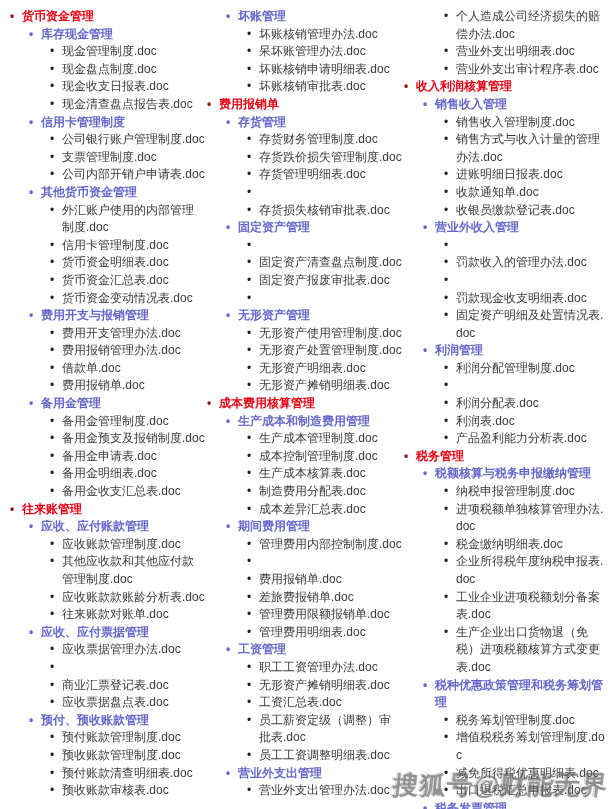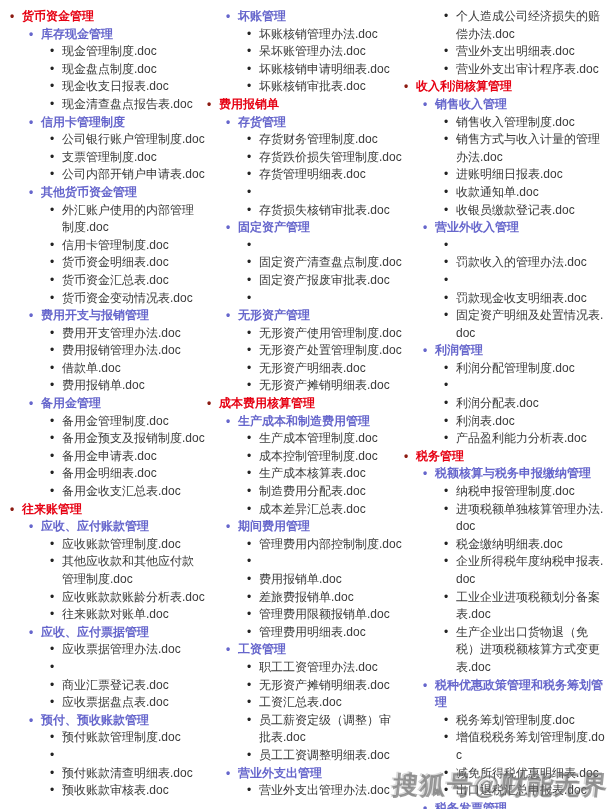--- a/index.html
+++ b/index.html
@@ -212,20 +212,21 @@
       <div class="entry lvl2">
         <span class="bullet">•</span>
         <span class="entry-text">预付、预收账款管理</span>
       </div>
       <div class="entry lvl3">
         <span class="bullet">•</span>
         <span class="entry-text">预付账款管理制度.doc</span>
       </div>
       <div class="entry lvl3">
         <span class="bullet">•</span>
+        <span class="entry-text">预收账款管理制度.doc</span>
       </div>
       <div class="entry lvl3">
         <span class="bullet">•</span>
         <span class="entry-text">预付账款清查明细表.doc</span>
       </div>
       <div class="entry lvl3">
         <span class="bullet">•</span>
         <span class="entry-text">预收账款审核表.doc</span>
       </div>
     </div>

